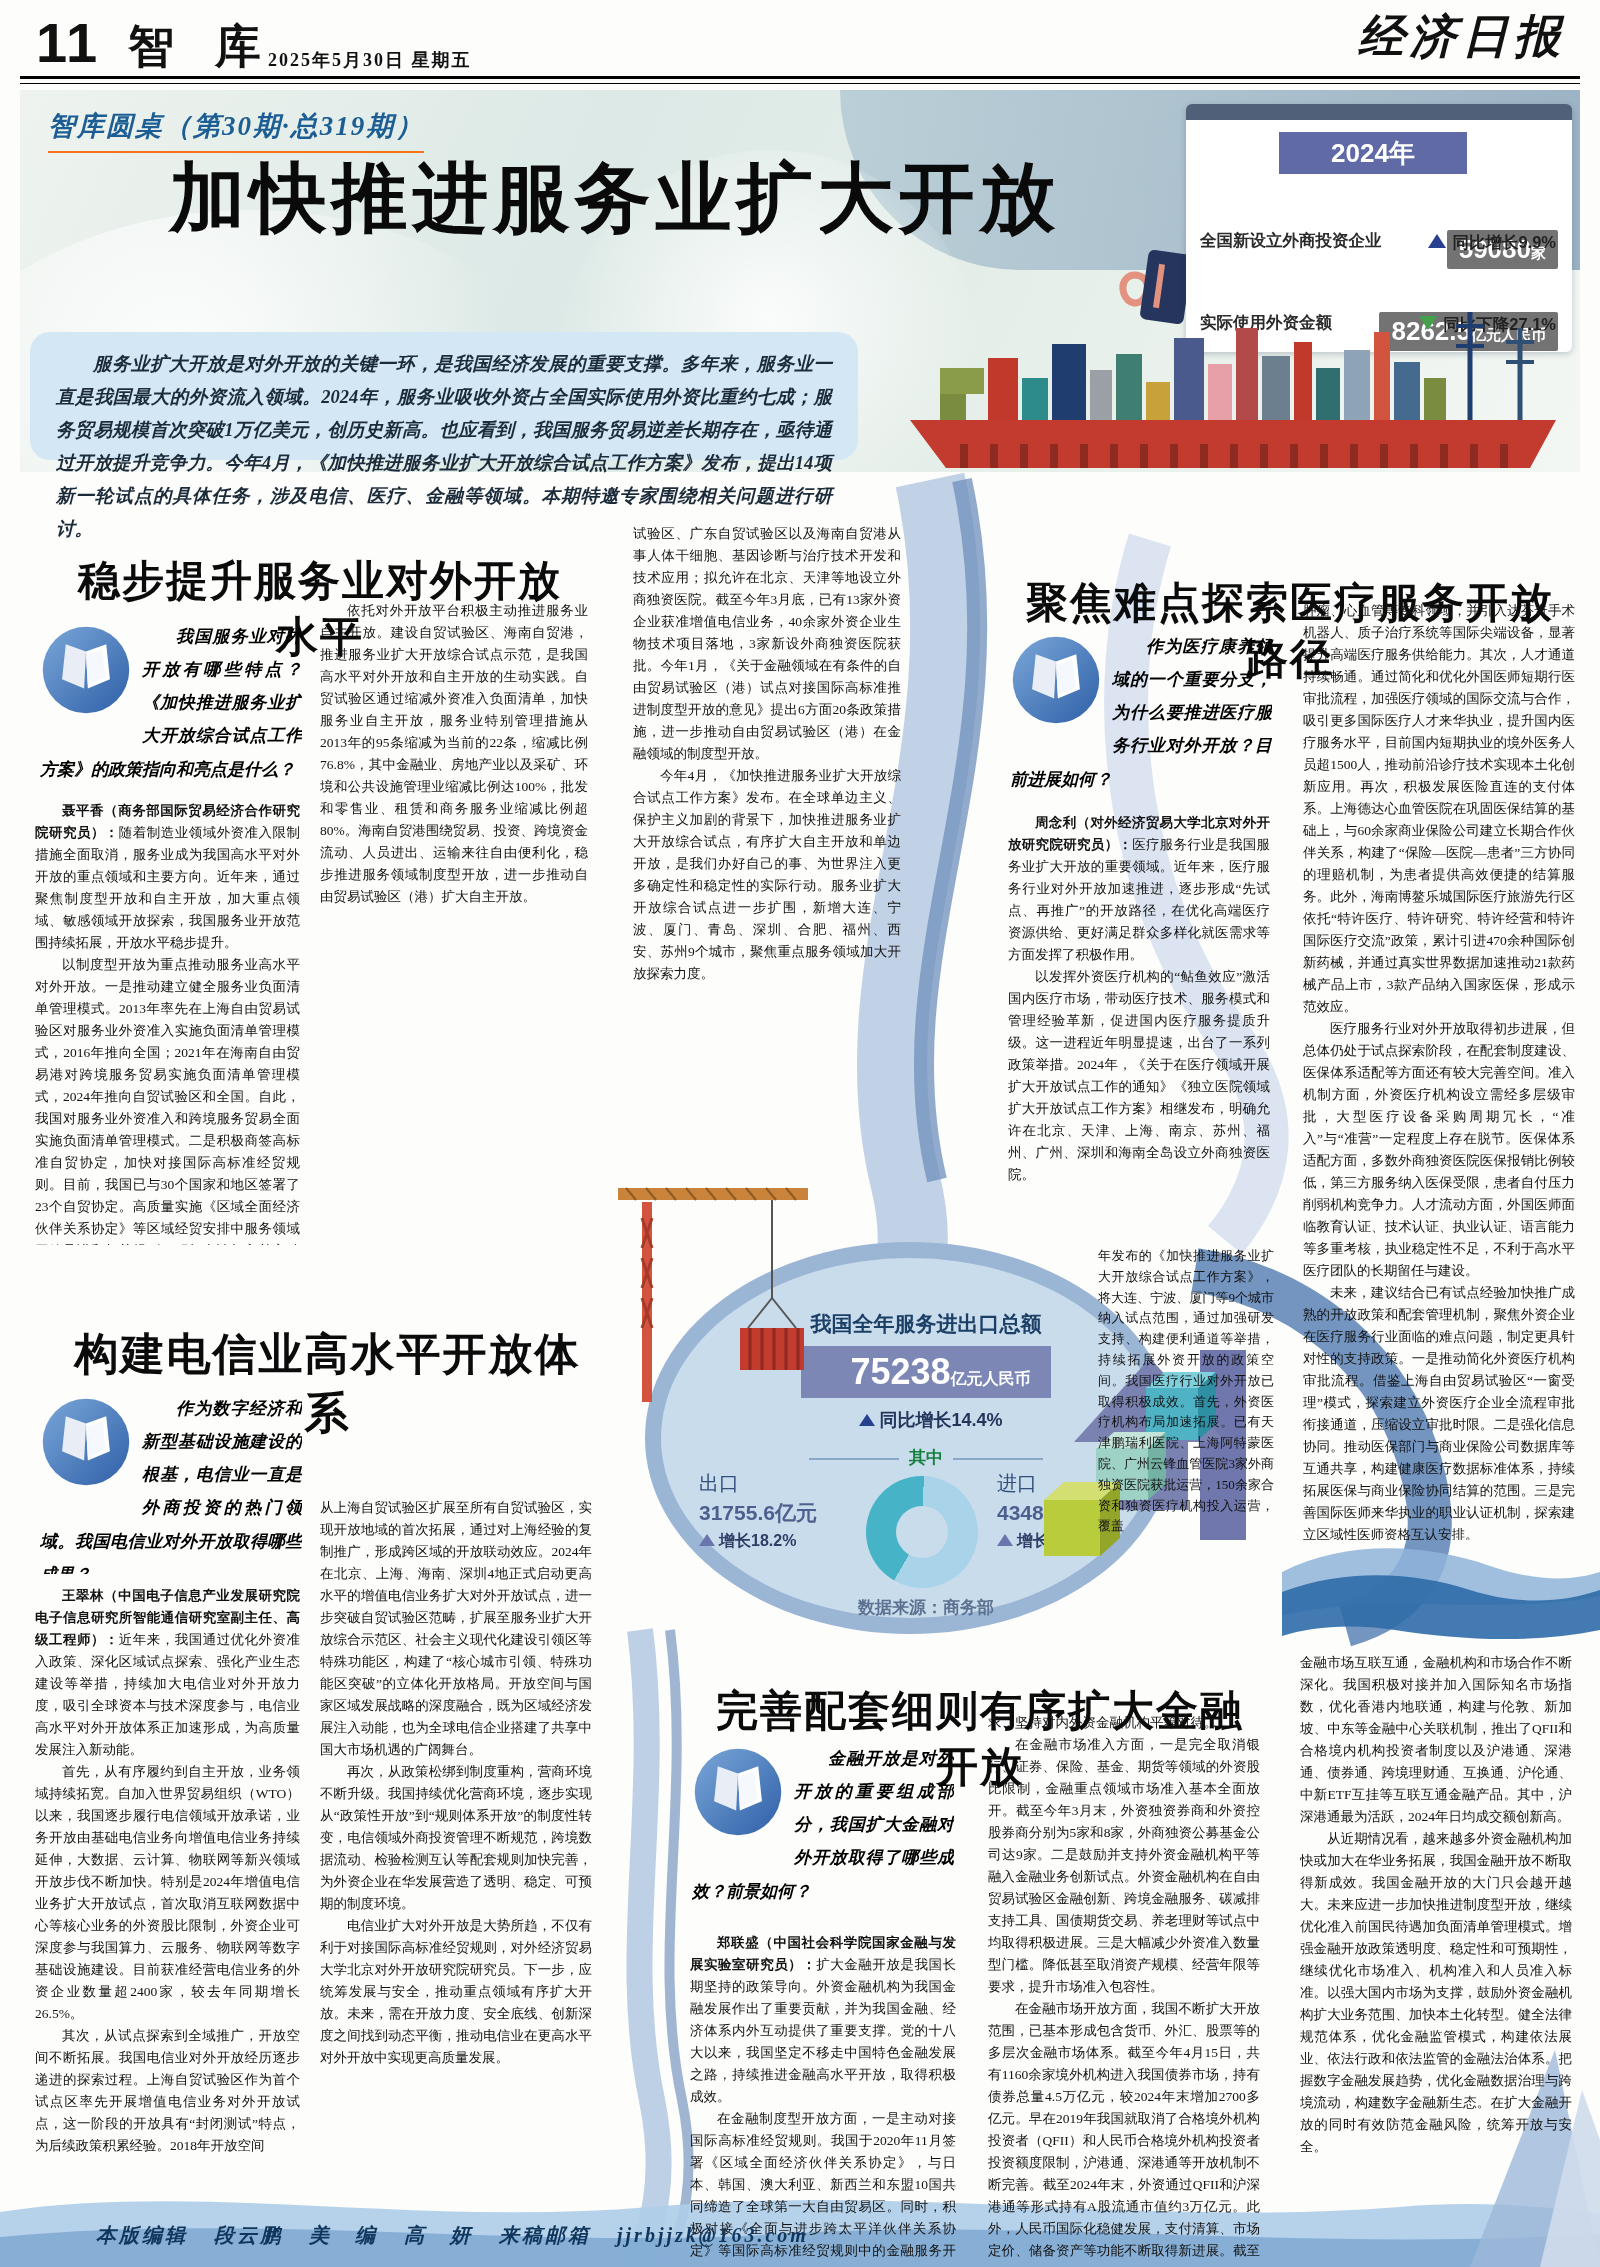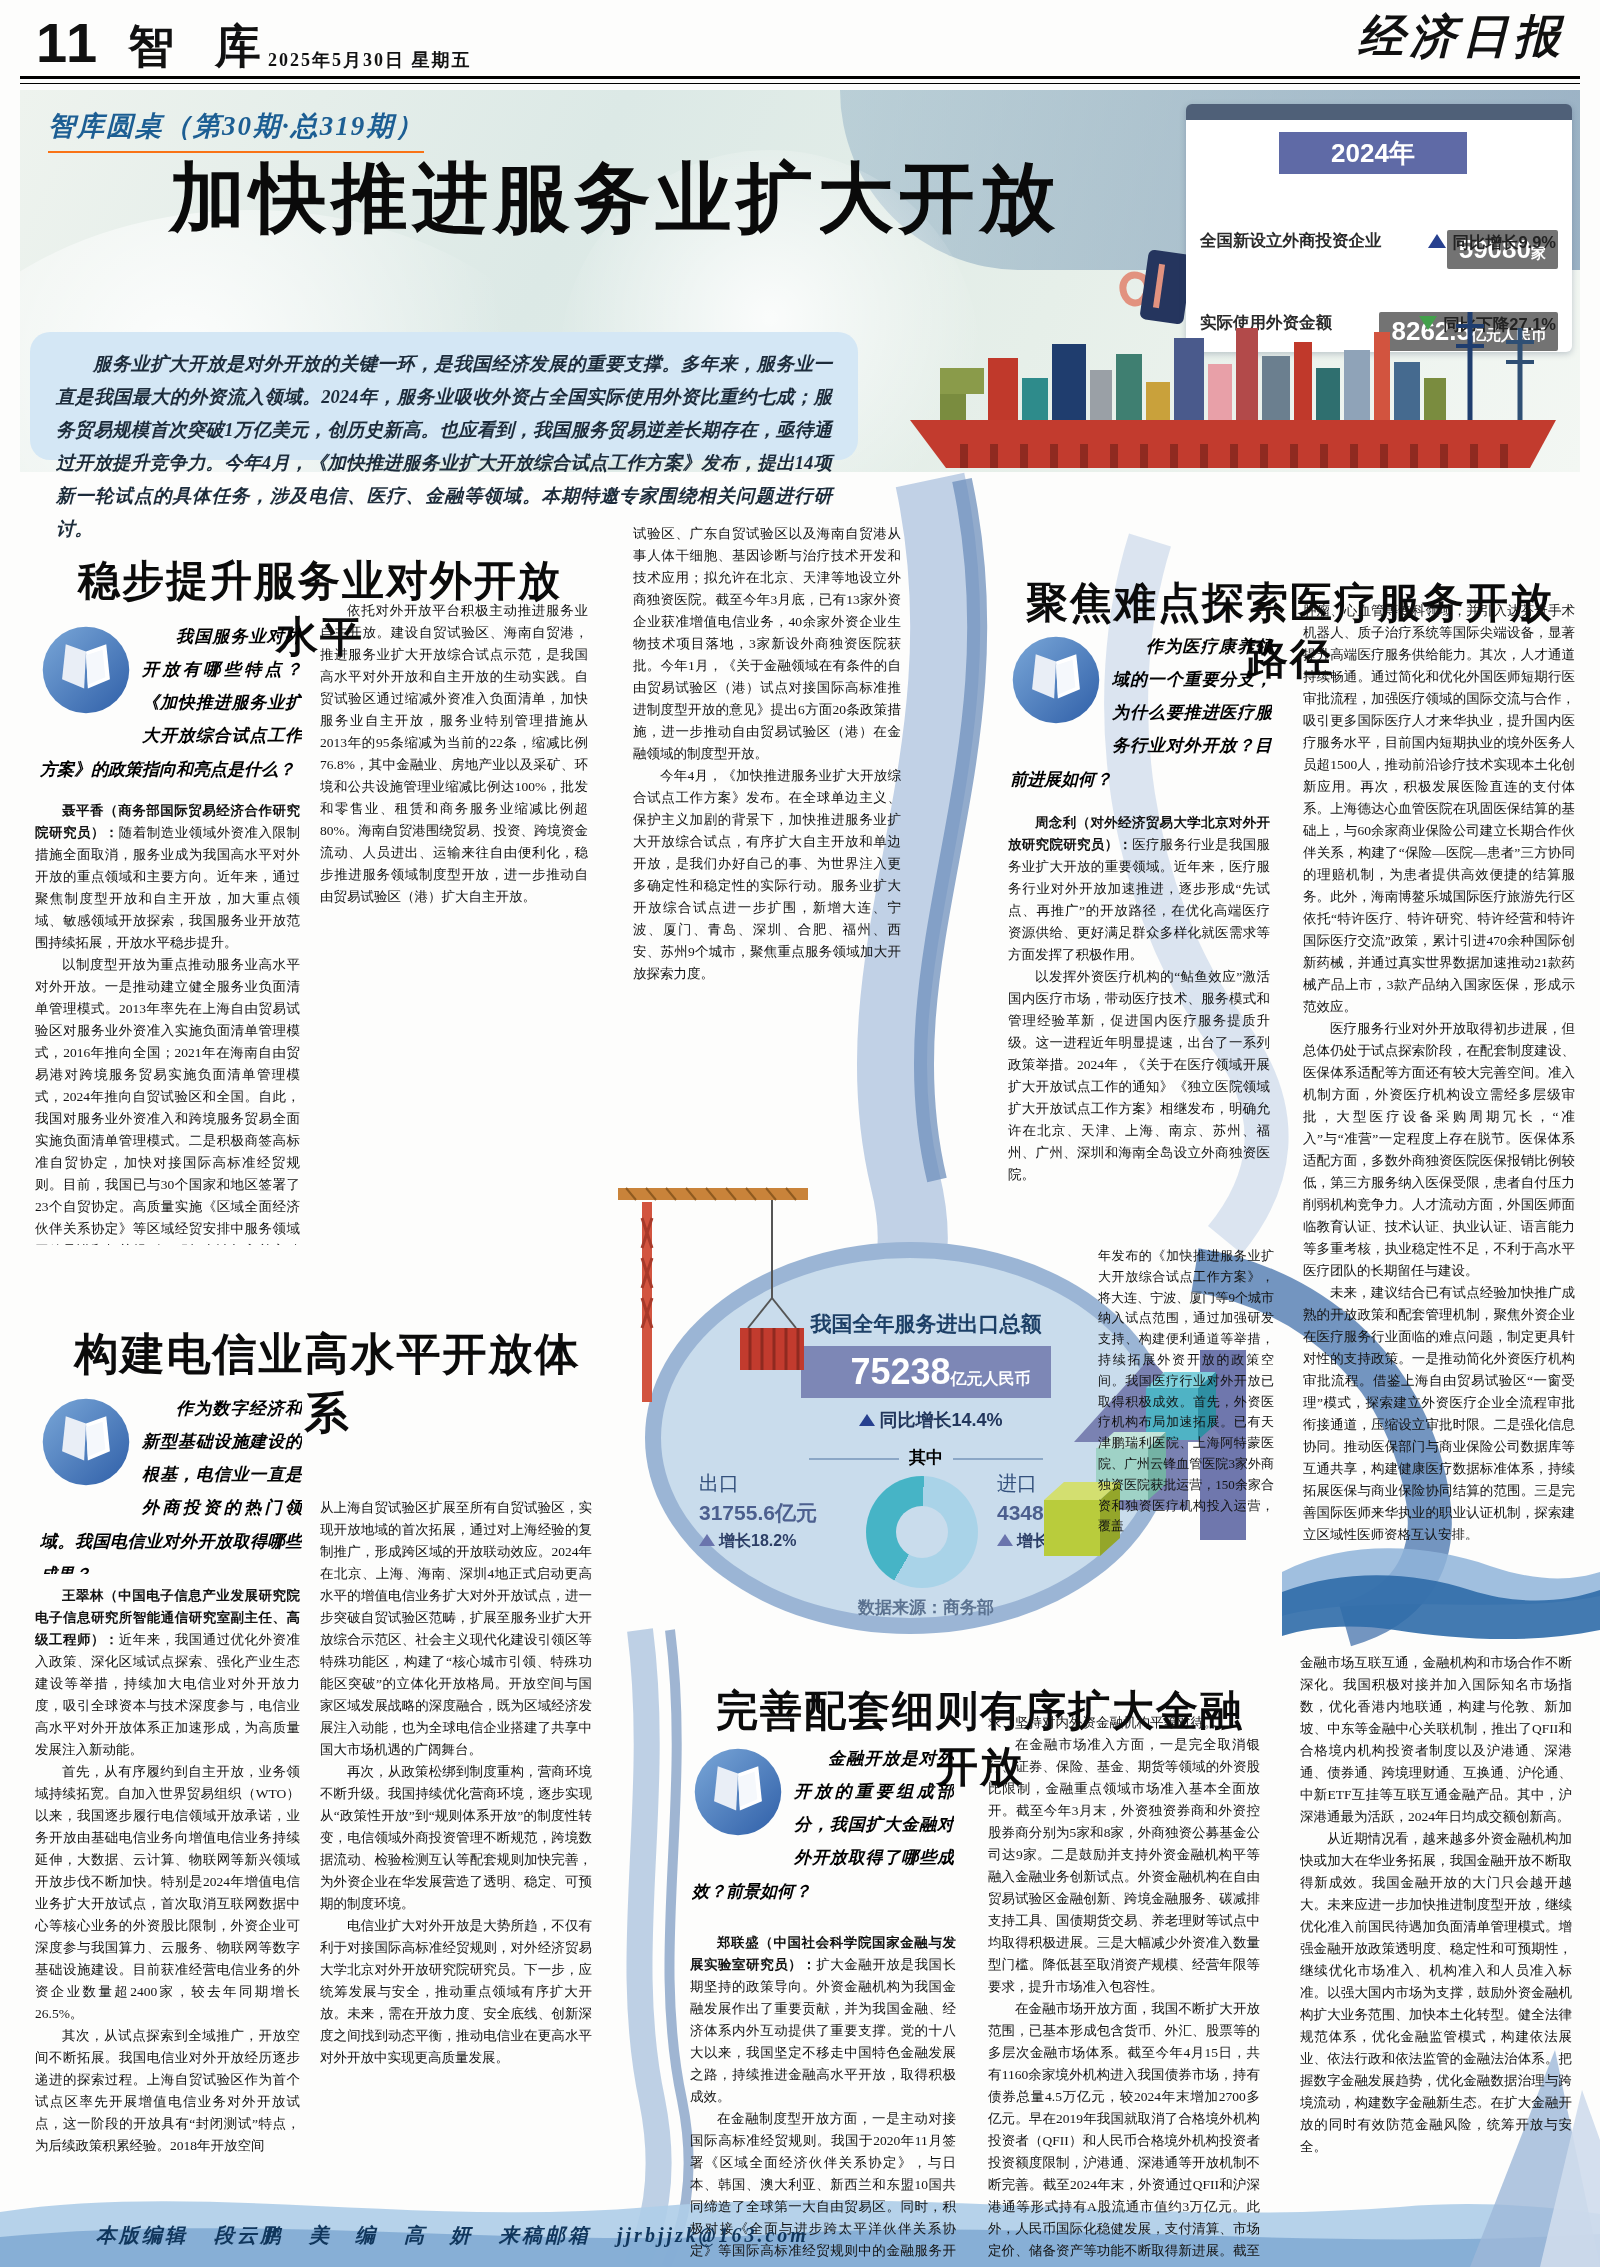--- a/index.html
+++ b/index.html
@@ -48,21 +48,21 @@
   .author{font-family:var(--sans);font-weight:700;font-style:normal;}
   .wrapfrag{overflow:hidden;text-align:justify;}
   .wrapfrag p{margin:0;font-size:13px;line-height:1.6;color:#121212;}
   
   .info-circle{left:645px;top:1242px;width:530px;height:392px;border-radius:50%;background:#c9dcec;border:16px solid rgba(116,150,194,.55);box-sizing:border-box;z-index:2;}
   .info-title{position:absolute;left:115px;top:52px;width:300px;text-align:center;font-family:var(--sans);font-weight:900;font-size:21px;color:#1c3f66;}
   .info-badge{position:absolute;left:140px;top:88px;width:250px;height:52px;background:#7d87b6;color:#fff;text-align:center;font-family:var(--sans);}
   .info-badge .big{font-size:36px;font-weight:900;line-height:52px;margin-left:29px;}
   .info-badge .unit{font-size:16px;font-weight:700;}
   .info-chg{position:absolute;left:150px;top:150px;width:240px;text-align:center;font-family:var(--sans);font-weight:700;font-size:18px;color:#22365c;}
-  .among{position:absolute;left:95px;top:188px;width:340px;text-align:center;font-family:var(--sans);font-weight:700;font-size:17px;color:#000000;}
+  .among{position:absolute;left:95px;top:188px;width:340px;text-align:center;font-family:var(--sans);font-weight:700;font-size:17px;color:#15803d;}
   .among:before,.among:after{content:"";display:inline-block;width:90px;height:0;border-top:2px solid #8ba7c6;vertical-align:middle;margin:0 10px;}
   .donut{position:absolute;left:205px;top:218px;width:112px;height:112px;border-radius:50%;background:conic-gradient(from 210deg,#46b4c6 0 42.2%,#a9d3e8 42.2% 100%);}
   .donut:after{content:"";position:absolute;left:30px;top:30px;width:52px;height:52px;border-radius:50%;background:#c9dcec;}
   .trade{position:absolute;top:212px;width:160px;font-family:var(--sans);color:#33507c;}
   .trade .t1{font-size:20px;font-weight:400;}
   .trade .t2{font-size:21px;font-weight:900;color:#4c5f8e;margin-top:2px;}
   .trade .t3{font-size:16px;font-weight:700;margin-top:4px;color:#2c3e66;}
   .tri-p{display:inline-block;width:0;height:0;border-left:8px solid transparent;border-right:8px solid transparent;border-bottom:12px solid #6a74ad;margin-right:4px;}
   .source{position:absolute;left:115px;top:338px;width:300px;text-align:center;font-family:var(--sans);font-weight:700;font-size:17px;color:#5b7290;}
   

